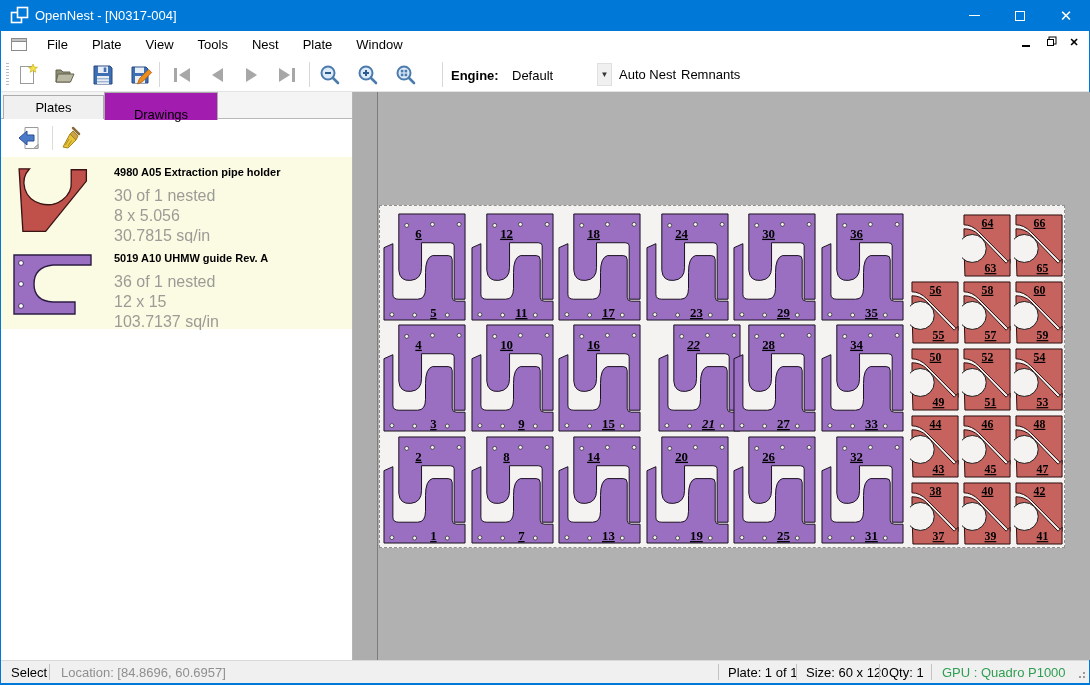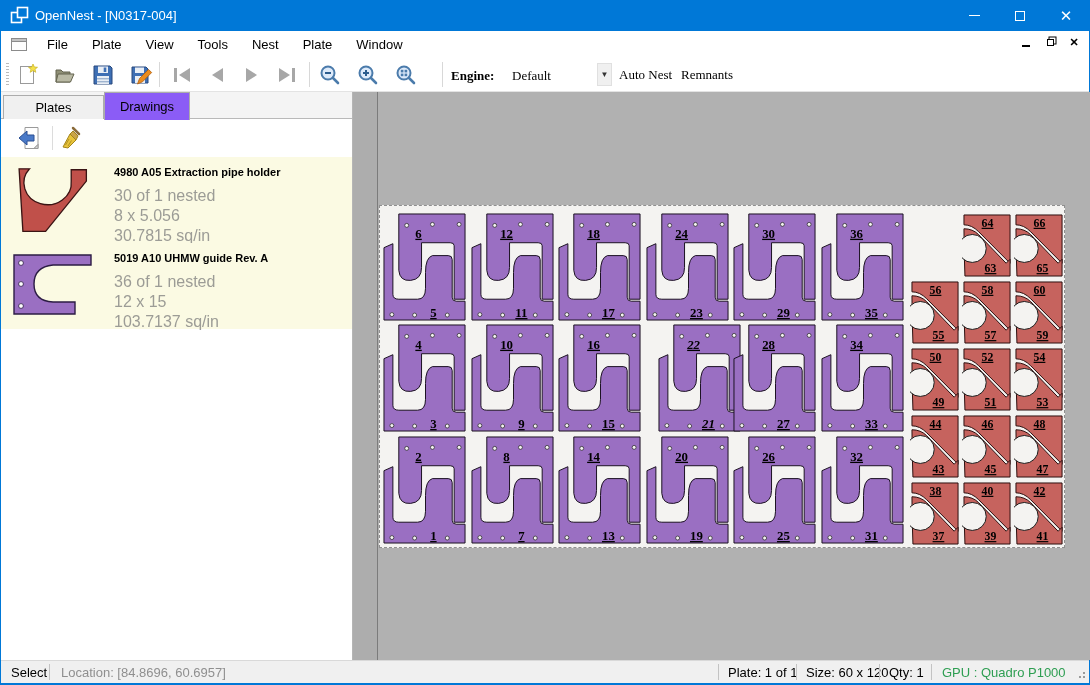--- a/index.html
+++ b/index.html
@@ -21,37 +21,37 @@
   
   #menubar { position:absolute; left:0; top:31px; width:100%; height:26px; background:#fff; display:flex; align-items:center; }
   #mdi-doc-icon { margin:0 6px 0 8px; }
   .menu-item { padding:4px 12px; cursor:default; }
   #mdi-controls { position:absolute; right:8px; top:3px; display:flex; gap:10px; align-items:center; color:#000; }
   #mdi-controls .g { width:14px; height:16px; display:flex; align-items:center; justify-content:center; font-size:11px; font-weight:bold; }
   #mdi-min i { display:block; width:8px; height:2px; background:#000; margin-top:8px; }
   #mdi-restore i { display:block; width:7px; height:7px; border:1px solid #000; box-shadow:2px -2px 0 -0.5px #fff, 2px -2px 0 0.5px #000; }
 
   
-  #toolbar { position:absolute; left:0; top:57px; width:100%; height:35px; background:#fff; border-bottom:1px solid #e3e3e3;font-family:Liberation Serif, serif; }
+  #toolbar { position:absolute; left:0; top:57px; width:100%; height:35px; background:#fff; border-bottom:1px solid #e3e3e3; }
   .tb { position:absolute; top:4px; width:30px; height:28px; display:flex; align-items:center; justify-content:center; }
   .tb-sep { position:absolute; top:5px; width:1px; height:25px; background:#d8d8d8; }
   .tb-grip { position:absolute; left:5px; top:6px; width:3px; height:23px;
              background-image:repeating-linear-gradient(#bbb 0 1px, transparent 1px 3px); }
   #engine-label { position:absolute; left:450px; top:11px; font-weight:bold; }
   #engine-value { position:absolute; left:511px; top:11px; }
   #engine-dd { position:absolute; left:596px; top:6px; width:15px; height:23px; background:#f0f0f0; border:1px solid #e0e0e0; font-size:8px; color:#333; display:flex; align-items:center; justify-content:center; }
   #autonest-btn { position:absolute; left:615px; top:6px; padding:4px 3px; }
   #remnants-btn { position:absolute; left:677px; top:6px; padding:4px 3px; }
 
   
   #sidebar { position:absolute; left:0; top:92px; width:352px; height:568px; background:#fff; border-right:1px solid #b5b5b5; }
   #tabstrip { position:absolute; left:0; top:0; width:100%; height:27px; background:#f4f4f4; border-bottom:1px solid #b9b9b9; }
   .tab { position:absolute; top:3px; height:40px; text-align:center; padding-top:4px; background:#f0f0f0; border:1px solid #acacac; }
   #tab-plates { left:2px; width:101px; }
-  #tab-drawings { left:103px; width:86px; top:0; height:28px; padding-top:6px; background:#8b5cf6; border-bottom:none; z-index:2; }
+  #tab-drawings { left:103px; width:114px; top:0; height:28px; padding-top:14px; background:#a21caf; border-bottom:none; z-index:2; }
   #panel-toolbar { position:absolute; left:0; top:27px; width:100%; height:38px; background:#fff; }
   .ptb { position:absolute; top:4px; width:30px; height:30px; display:flex; align-items:center; justify-content:center; }
   #panel-sep { position:absolute; left:51px; top:7px; width:1px; height:24px; background:#dcdcdc; }
   #drawing-list { position:absolute; left:0; top:65px; width:100%; }
   .drawing-item { position:relative; width:100%; height:86px; background:#fbfae3; }
   .thumb { position:absolute; left:10px; top:8px; }
   .d-title { position:absolute; left:113px; top:9px; font-weight:bold; font-size:11px; }
   .d-line { position:absolute; left:113px; color:#9c9c96; font-size:16px; }
   .d-l1 { top:30px; } .d-l2 { top:50px; } .d-l3 { top:70px; }
 

